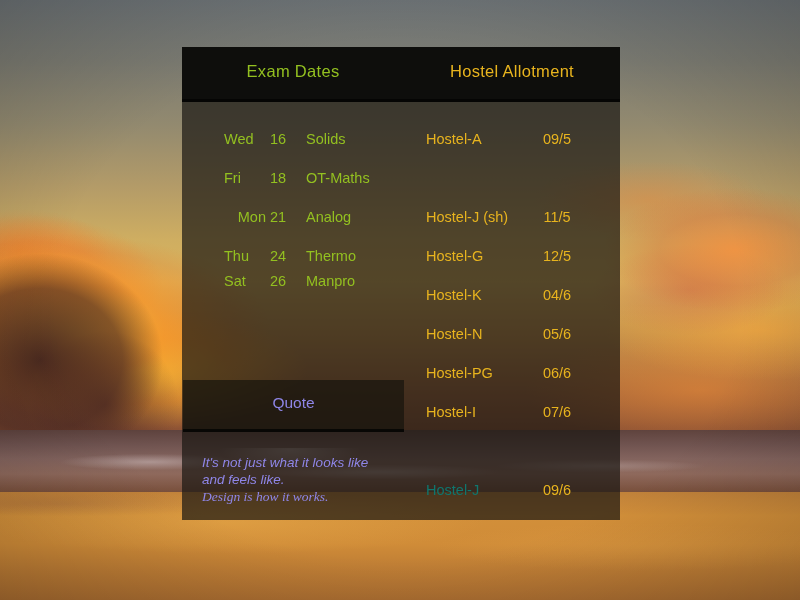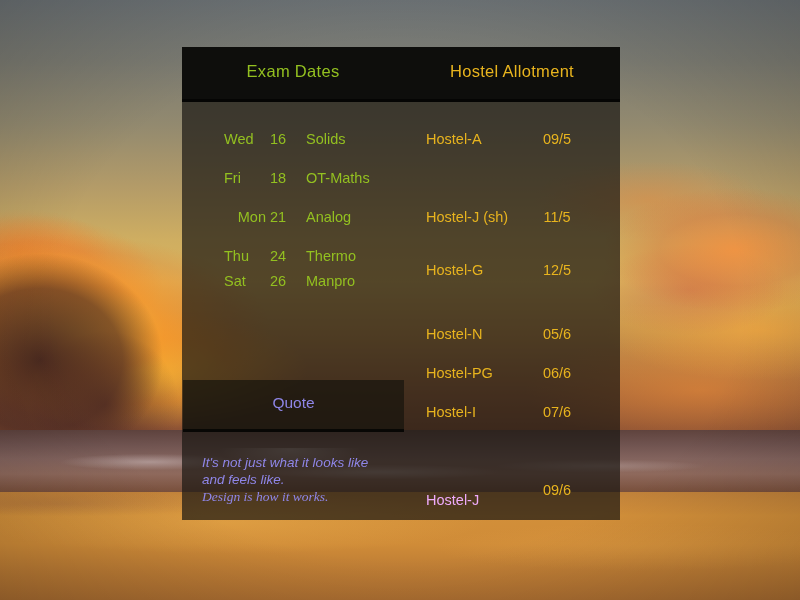--- a/index.html
+++ b/index.html
@@ -331,37 +331,41 @@
 
       <div id="hostel-column">
         <div class="hostel-row" style="top:29px">
           <span class="hostel-name" style="color: rgb(232, 180, 30);">Hostel-A</span>
           <span class="hostel-date" style="color: rgb(232, 180, 30);">09/5</span>
         </div>
         <div class="hostel-row" style="top:107px">
           <span class="hostel-name" style="color: rgb(232, 180, 30);">Hostel-J (sh)</span>
           <span class="hostel-date" style="color: rgb(232, 180, 30);">11/5</span>
         </div>
-        <div class="hostel-row" style="top:160px">
+        <div class="hostel-row" style="top:146px">
           <span class="hostel-name" style="color: rgb(232, 180, 30);">Hostel-G</span>
           <span class="hostel-date" style="color: rgb(232, 180, 30);">12/5</span>
+        </div>
+        <div class="hostel-row" style="top:185px">
+          <span class="hostel-name" style="color: rgb(232, 180, 30);">Hostel-K</span>
+          <span class="hostel-date" style="color: rgb(232, 180, 30);">04/6</span>
         </div>
         <div class="hostel-row" style="top:224px">
           <span class="hostel-name" style="color: rgb(232, 180, 30);">Hostel-N</span>
           <span class="hostel-date" style="color: rgb(232, 180, 30);">05/6</span>
         </div>
         <div class="hostel-row" style="top:263px">
           <span class="hostel-name" style="color: rgb(232, 180, 30);">Hostel-PG</span>
           <span class="hostel-date" style="color: rgb(232, 180, 30);">06/6</span>
         </div>
         <div class="hostel-row" style="top:302px">
           <span class="hostel-name" style="color: rgb(232, 180, 30);">Hostel-I</span>
           <span class="hostel-date" style="color: rgb(232, 180, 30);">07/6</span>
         </div>
         <div class="hostel-row" style="top:380px">
-          <span class="hostel-name" style="color: #f0abfc; margin-top: 10px;">Hostel-J</span>
+          <span class="hostel-name" style="color: #0f766e;">Hostel-J</span>
           <span class="hostel-date" style="color: rgb(232, 180, 30);">09/6</span>
         </div>
       </div>
 
     </div>
   </div>
 </div>
 
 </body></html>

